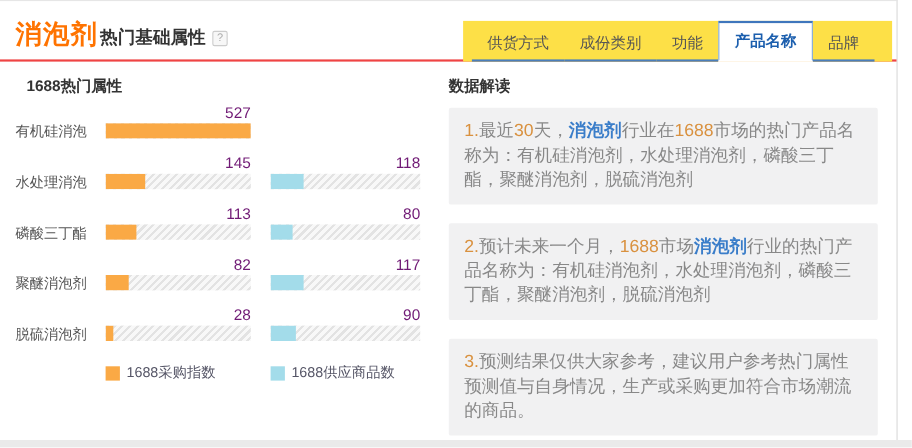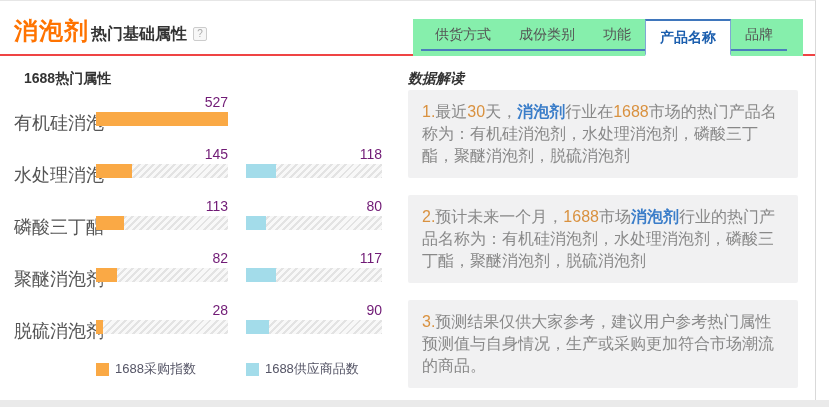--- a/index.html
+++ b/index.html
@@ -11,52 +11,52 @@
   .bottom-strip { position:absolute; left:0; bottom:0; width:829px; height:7px; background:#eaeaea; }
 
   
   .header { position:relative; height:55px; border-bottom:2px solid #ef4444; }
   .title-wrap { position:absolute; left:14px; top:14px; white-space:nowrap; }
   .title-keyword { font-size:24px; font-weight:bold; color:#ff7300; letter-spacing:1px; }
   .title-rest { font-size:16px; font-weight:bold; color:#333; margin-left:2px; }
   .help-icon { display:inline-block; width:14px; height:14px; margin-left:6px; vertical-align:2px;
                border:1px solid #ccc; background:#f7f7f7; color:#aaa; font-size:10px; line-height:12px;
                text-align:center; border-radius:2px; cursor:pointer; }
-  .tabs { position:absolute; right:12px; bottom:-2px; display:flex; 
-          background:#86efac; padding-left:8px; padding-right:16px; }
+  .tabs { position:absolute; right:4px; bottom:-2px; display:flex; align-items:flex-end;
+          background:#fde047; padding-left:8px; padding-right:16px; }
   .tab { font-size:14px; color:#555; padding:0 14px; line-height:30px; height:32px;
          border-bottom:2px solid #4a7ebb; cursor:pointer; white-space:nowrap; }
   .tab.active { background:#fff; color:#1c5fae; font-weight:bold;
                 border:1px solid #7fa8d4; border-top:2px solid #3f76bc; border-bottom:2px solid #fff;
                 height:37px; line-height:33px; }
 
   
   .main { display:flex; padding:14px 0 0 14px; }
   .section-title { font-size:14px; font-weight:bold; color:#333; }
 
   
   .chart-col { width:368px; flex:none; }
   .chart-col .section-title { margin-bottom:6px;margin-left:10px; }
   .chart-row { display:flex; margin-bottom:11px; }
-  .cat-label { width:82px; flex:none; font-size:18px; color:#555; padding-top:17px; white-space:nowrap; }
+  .cat-label { width:82px; flex:none; font-size:13px; color:#555; padding-top:17px; white-space:nowrap; }
   .bar-group { flex:none; }
   .bar-group.purchase { width:132px; margin-right:18px; }
   .bar-group.supply { width:136px; }
   .val-label { text-align:right; font-size:14px; color:#701a75; height:18px; line-height:16px; }
   .bar-track { position:relative; height:14px; overflow:hidden;
                background:repeating-linear-gradient(135deg,#e3e3e3 0 2px,#f8f8f8 2px 5px); }
   .bar-fill { position:absolute; left:0; top:0; bottom:0; }
   .legend { display:flex; margin-top:17px; padding-left:82px; }
   .legend-item { display:flex; align-items:center; margin-right:50px; }
   .legend-swatch { width:13px; height:13px; margin-right:6px; flex:none; }
   .legend-label { font-size:13px; color:#556; white-space:nowrap; }
 
   
   .interp-col { flex:1; margin-left:26px; margin-right:17px; }
-  .interp-col .section-title { margin-bottom:2px;font-style:italic; }
+  .interp-col .section-title { margin-bottom:10px; }
   .interp-box { background:#f1f1f2; border-radius:2px; padding:11px 14px; margin-bottom:17px;
                 font-size:16px; line-height:22px; color:#888; }
   .seg-plain { color:#888; }
   .seg-num { color:#d9913f; }
   .seg-keyword { color:#3a7dc9; font-weight:bold; }
 </style>
 </head>
 <body>
 
 <div class="page">

